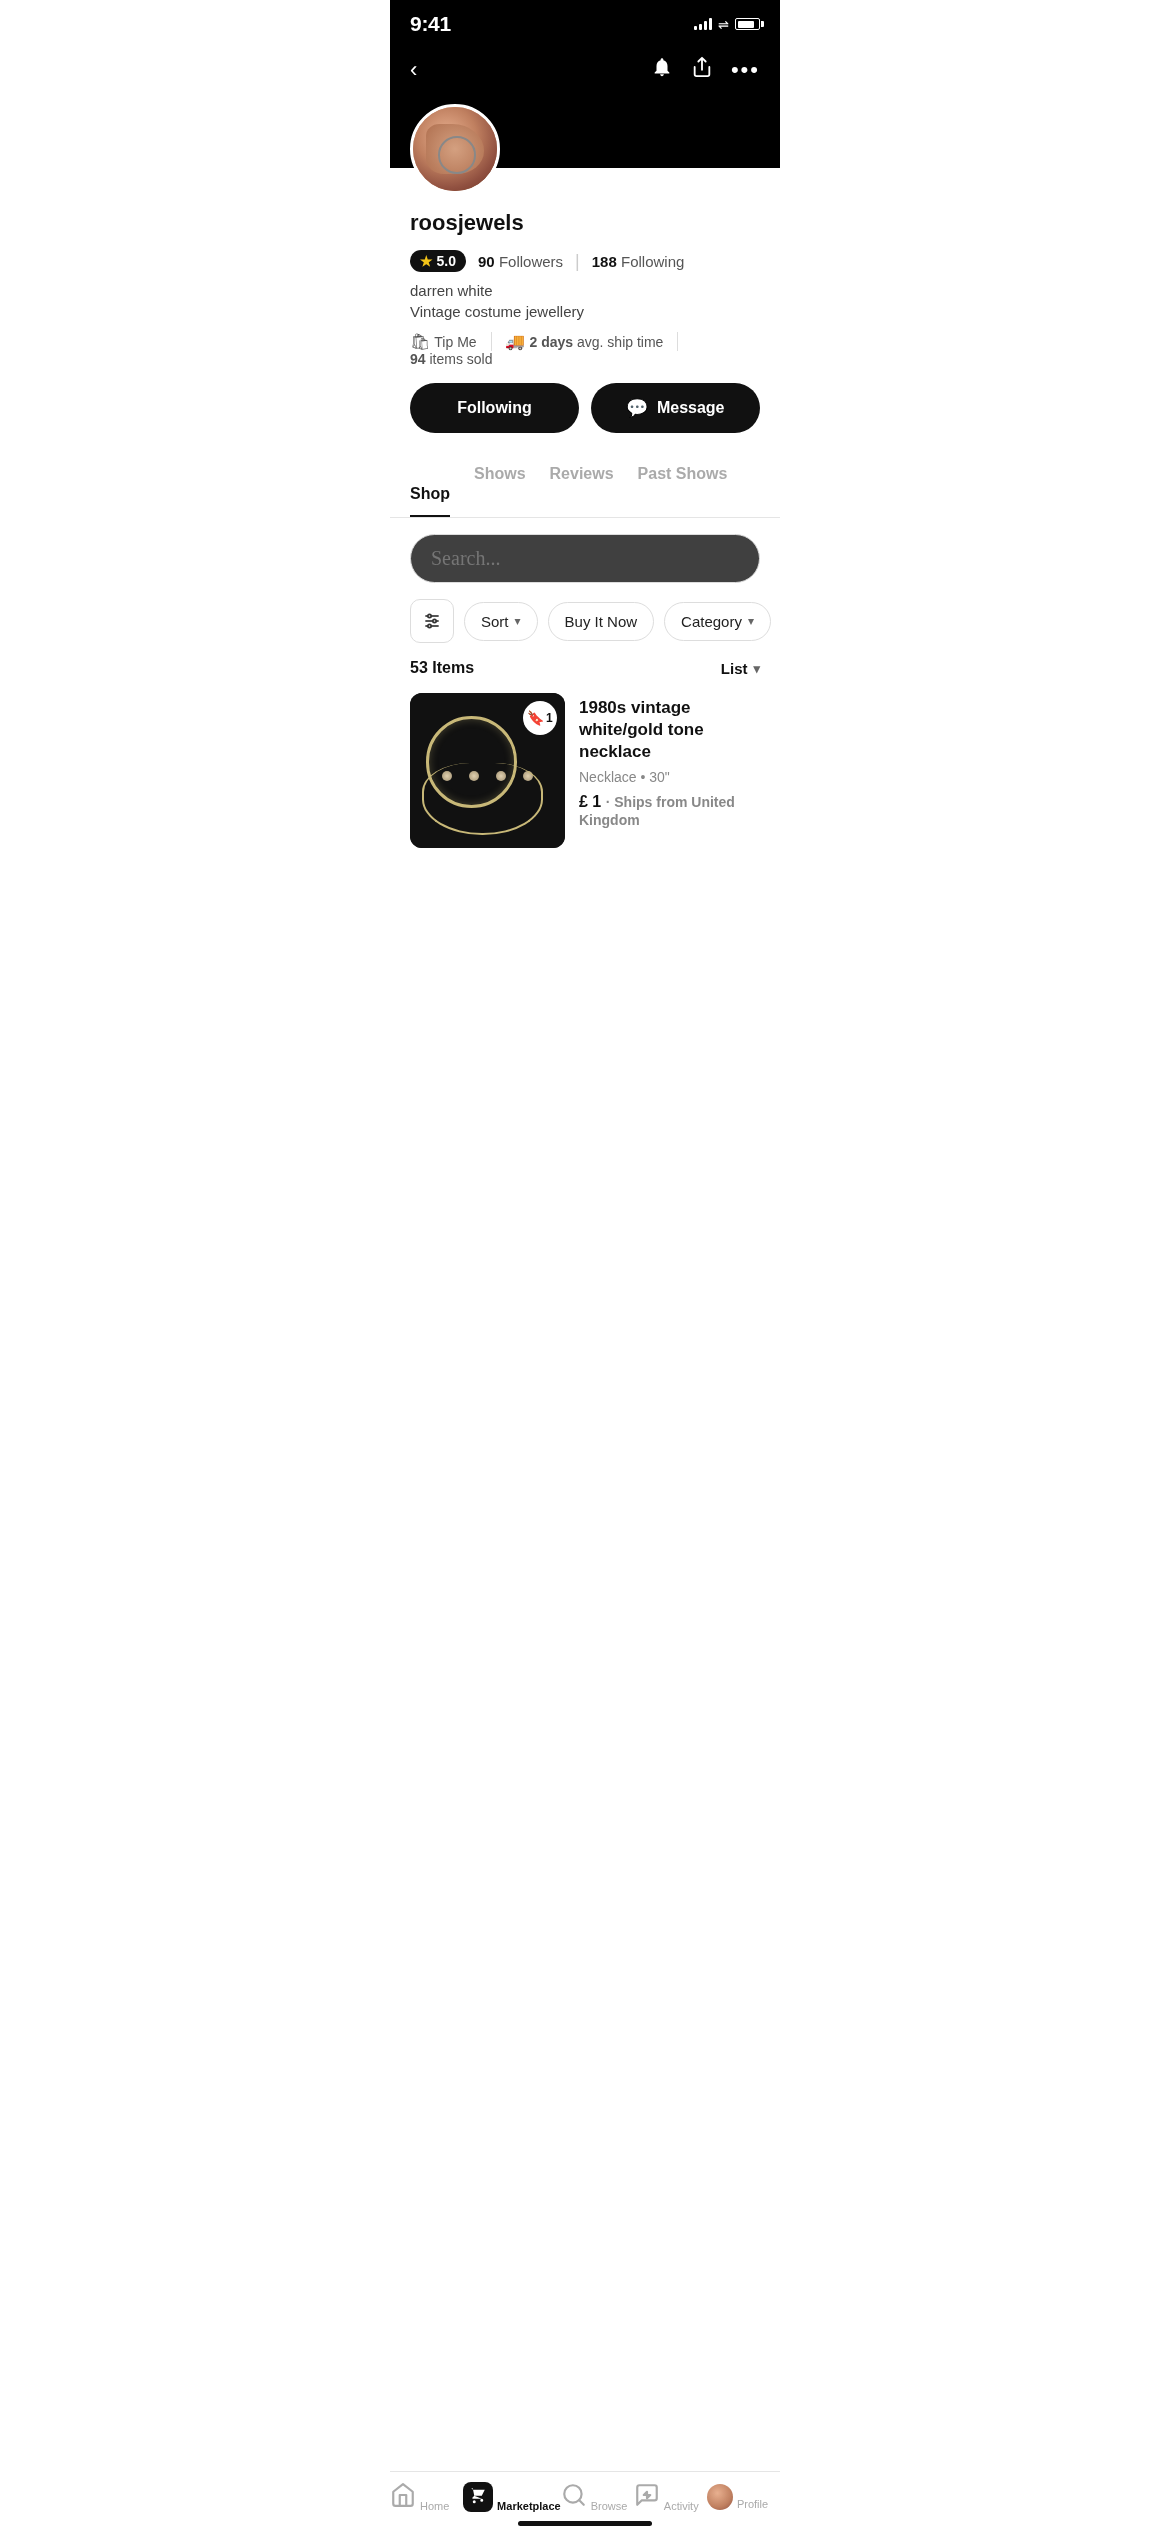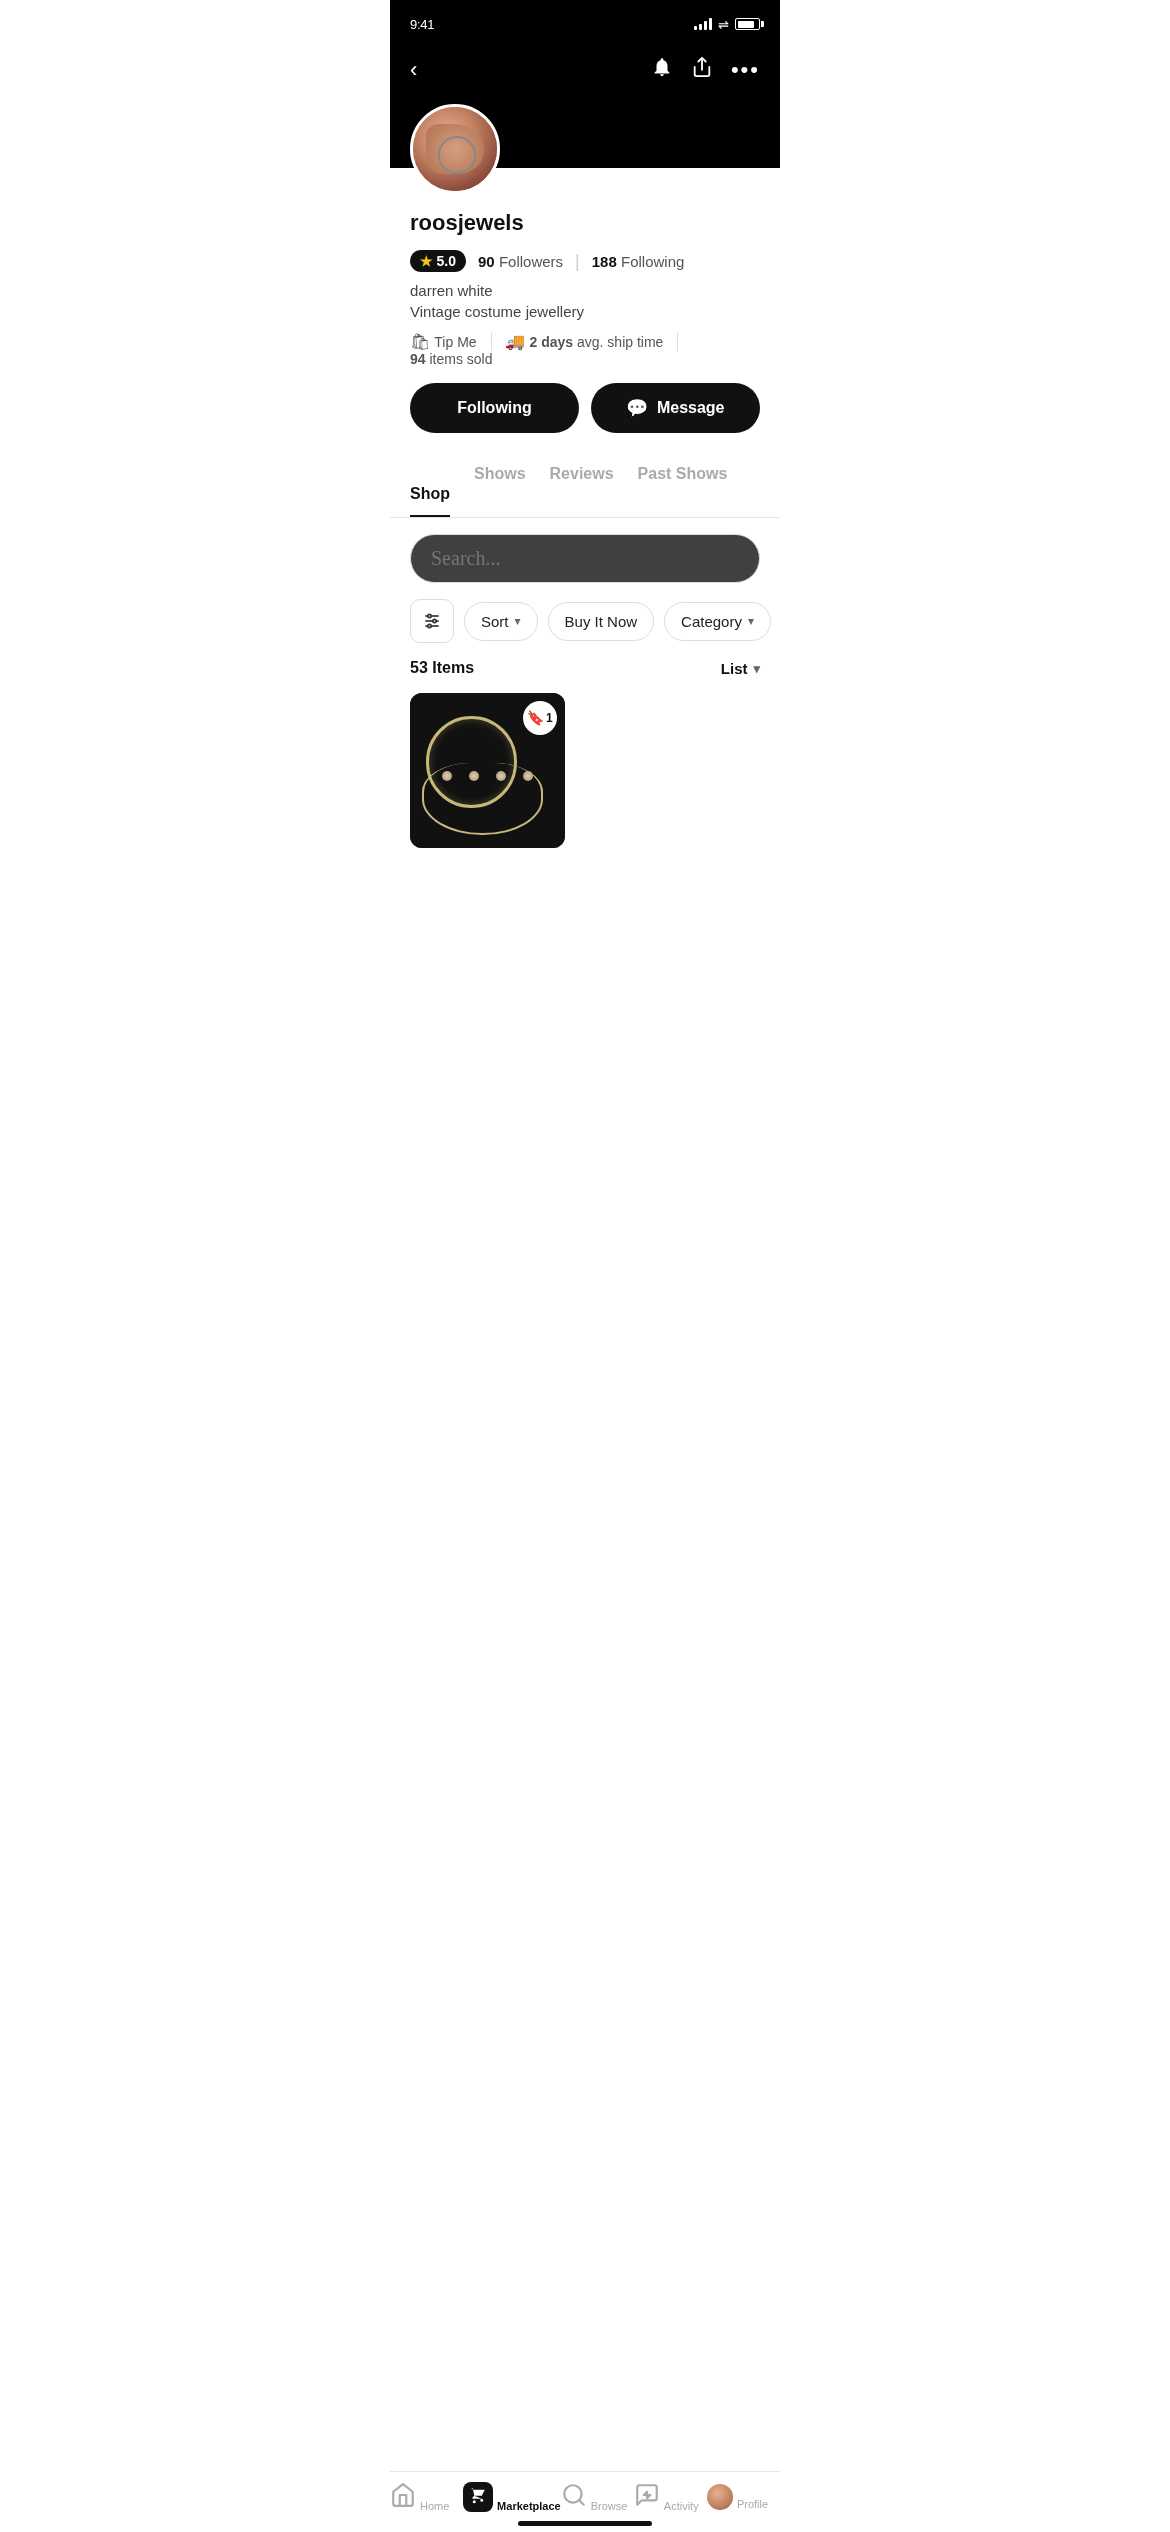--- a/index.html
+++ b/index.html
@@ -19,22 +19,22 @@
     .status-bar {
       background: #000;
       color: #fff;
       display: flex;
       justify-content: space-between;
       align-items: center;
       padding: 12px 20px 8px;
       height: 44px;
     }
     .status-time {
-      font-size: 13px;
-      font-weight: 400;
+      font-size: 21px;
+      font-weight: 700;
       letter-spacing: -0.3px;
       text-align: center;
     }
     .status-icons {
       display: flex;
       align-items: center;
       gap: 6px;
     }
     .signal-bars {
       display: flex;
@@ -735,20 +735,30 @@
               <div class="bead"></div>
               <div class="bead"></div>
             </div>
           </div>
         </div>
         <div class="bookmark-badge">
           <span class="bookmark-icon">🔖</span>
           <span>1</span>
         </div>
       </div>
+      <div class="product-details">
+        <div class="product-title">1980s vintage white/gold tone necklace</div>
+        <div class="product-subtitle">Necklace • 30"</div>
+        <div class="product-price">
+          <span>£ 1</span>
+          <span class="product-shipping">
+            · <span>Ships from United Kingdom</span>
+          </span>
+        </div>
+      </div>
     </div>
   </div>
 
   <div class="page-spacer"></div>
 </div>
 
 <nav class="bottom-nav">
   <div class="nav-item">
     <span class="nav-icon">
       <svg width="26" height="26" viewBox="0 0 24 24" fill="none" stroke="#aaa" stroke-width="2" stroke-linecap="round" stroke-linejoin="round">

